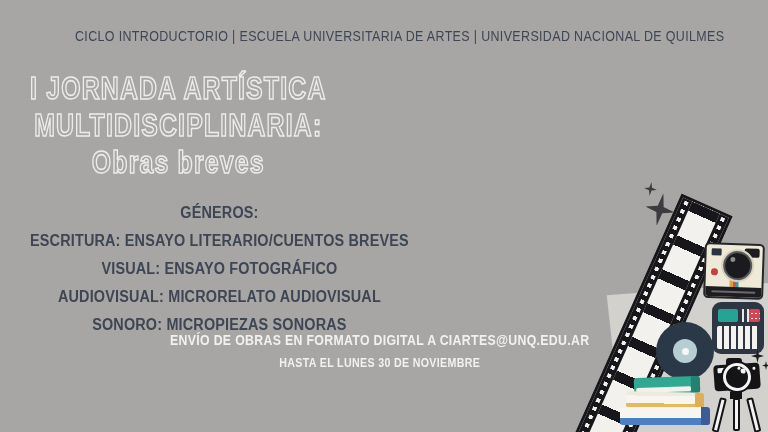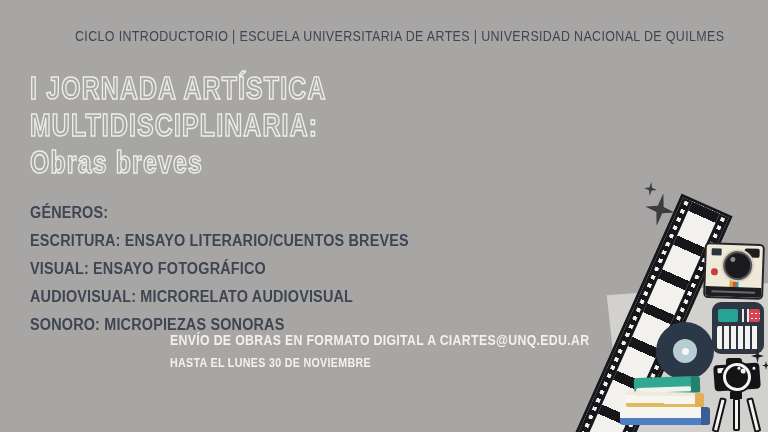--- a/index.html
+++ b/index.html
@@ -1,18 +1,18 @@
 <!DOCTYPE html>
 <html><head>
 <meta charset="utf-8">
 <style>
   html,body{margin:0;padding:0;background:#888;}
   .poster{
     position:relative;width:768px;height:432px;overflow:hidden;
-    background:#a7a6a4;font-family:"Liberation Sans",sans-serif;
+    background:#a7a6a4;font-family:"Liberation Sans",sans-serif;text-align:center;
   }
   
   .hdr{
     position:absolute;left:75px;top:28px;white-space:nowrap;
     font-size:14px;font-weight:500;letter-spacing:.4px;color:#3e4553;
     transform:scaleX(.89);transform-origin:left top;
   }
   .title{
     position:absolute;left:30px;top:70px;white-space:nowrap;
     font-size:31px;font-weight:700;line-height:37px;letter-spacing:1.5px;

